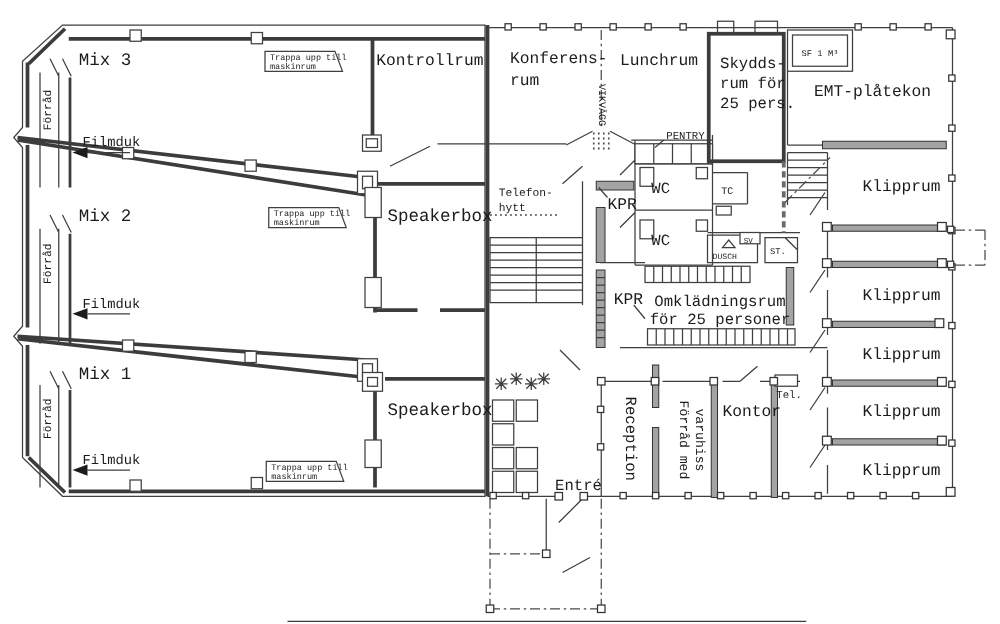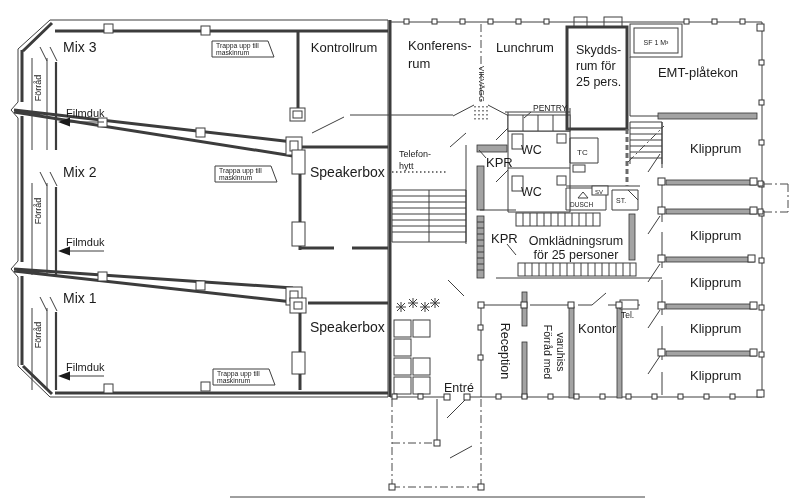--- a/index.html
+++ b/index.html
@@ -1,17 +1,17 @@
 <!DOCTYPE html>
 <html><head>
 <meta charset="utf-8">
 <style>
   html,body{margin:0;padding:0;background:#ffffff;}
   #plan{position:relative;width:800px;height:499px;background:#ffffff;overflow:hidden;
-        font-family:Liberation Sans, sans-serif;}
+        font-family:Liberation Mono, monospace;}
   svg{position:absolute;left:0;top:0;}
   .w  {stroke:#3c3c3c;stroke-width:3;fill:none;}
   .w2 {stroke:#3c3c3c;stroke-width:2.2;fill:none;}
   .wd {stroke:#6a6a6a;stroke-width:3;fill:none;stroke-dasharray:5 3;}
   .t  {stroke:#3f3f3f;stroke-width:1;fill:none;}
   .dd {stroke:#4a4a4a;stroke-width:1;fill:none;stroke-dasharray:8 3 2 3;}
   .dot{stroke:#4a4a4a;stroke-width:1.3;fill:none;stroke-dasharray:1.5 2.5;}
   .h  {fill:#a3a3a3;stroke:#333;stroke-width:0.8;}
   .sq {fill:#ffffff;stroke:#333;stroke-width:1;}
   .fx {fill:#ffffff;stroke:#3f3f3f;stroke-width:1;}

